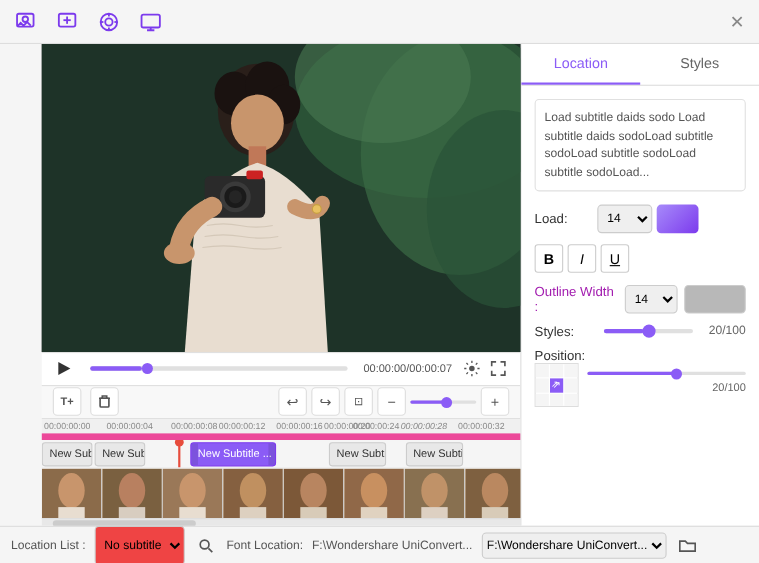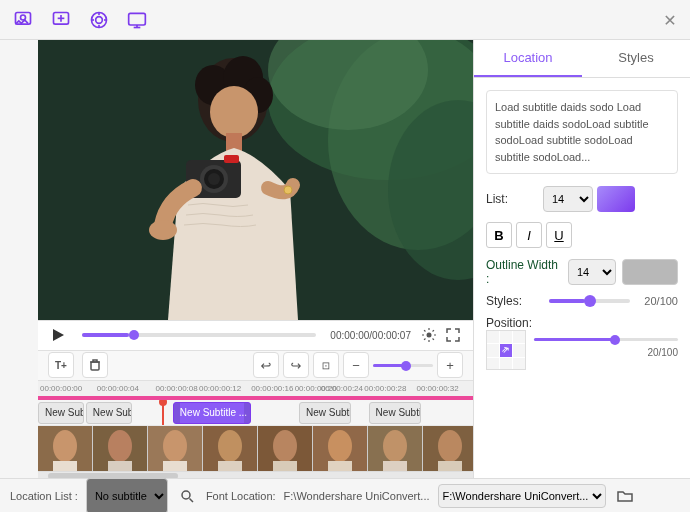--- a/index.html
+++ b/index.html
@@ -34,21 +34,21 @@
     .font-select { width: 120px; height: 26px; border: 1px solid #ccc; border-radius: 4px; padding: 0 4px; font-size: 11px; }
     .size-select { width: 50px; height: 26px; border: 1px solid #ccc; border-radius: 4px; padding: 0 4px; font-size: 11px; margin-left: 4px; }
     .color-btn { width: 38px; height: 26px; border-radius: 4px; border: none; margin-left: 4px; cursor: pointer; background: linear-gradient(135deg, #a78bfa, #7c3aed); }
 
     .format-btns { display: flex; gap: 4px; margin-bottom: 10px; }
     .fmt-btn { width: 26px; height: 26px; border: 1px solid #ccc; background: #fff; cursor: pointer; border-radius: 3px; font-size: 13px; display: flex; align-items: center; justify-content: center; }
     .fmt-btn.bold { font-weight: bold; }
     .fmt-btn.italic { font-style: italic; }
 
     .outline-row { display: flex; align-items: center; margin-bottom: 8px; }
-    .outline-label { font-size: 12px; color: #14532d; margin-right: 8px; }
+    .outline-label { font-size: 12px; color: #a21caf; margin-right: 8px; }
     .outline-select { width: 50px; height: 26px; border: 1px solid #ccc; border-radius: 4px; padding: 0 4px; font-size: 11px; }
     .outline-color { width: 60px; height: 26px; border: 1px solid #ccc; border-radius: 4px; background: #fff; margin-left: 6px; }
 
     .slider-row { display: flex; align-items: center; margin-bottom: 8px; }
     .slider-label { font-size: 12px; color: #333; min-width: 55px; }
     .slider-track { flex: 1; height: 4px; background: #e0e0e0; border-radius: 2px; position: relative; margin: 0 8px; }
     .slider-fill { height: 100%; background: #8b5cf6; border-radius: 2px; }
     .slider-thumb { width: 12px; height: 12px; background: #8b5cf6; border-radius: 50%; position: absolute; top: -4px; cursor: pointer; }
     .slider-val { font-size: 11px; color: #666; min-width: 40px; text-align: right; }
 
@@ -67,41 +67,41 @@
     .time-thumb { width: 10px; height: 10px; background: #8b5cf6; border-radius: 50%; position: absolute; top: -3px; left: 20%; }
     .time-display { font-size: 10px; color: #555; white-space: nowrap; }
     .ctrl-icon { width: 20px; height: 20px; display: flex; align-items: center; justify-content: center; cursor: pointer; color: #555; font-size: 14px; }
 
     
     .timeline-toolbar { height: 34px; background: #f8f8f8; border-top: 1px solid #e0e0e0; border-bottom: 1px solid #e0e0e0; display: flex; align-items: center; padding: 0 10px; gap: 8px; }
     .tl-btn { width: 26px; height: 26px; display: flex; align-items: center; justify-content: center; cursor: pointer; color: #555; border: 1px solid #ddd; border-radius: 4px; background: #fff; font-size: 13px; }
     .tl-spacer { flex: 1; }
     .zoom-controls { display: flex; align-items: center; gap: 4px; }
     .zoom-slider { width: 60px; height: 3px; background: #e0e0e0; border-radius: 2px; }
-    .timeline-ruler { height: 20px; background: #f0f0f0; display: flex; align-items: center; padding: 0 0 0 0; border-bottom: 4px solid #ec4899; font-size: 9px; color: #888; position: relative; overflow: hidden; }
+    .timeline-ruler { height: 20px; background: #f0f0f0; display: flex; align-items: center; padding: 0 0 0 0; border-bottom: 6px solid #ec4899; font-size: 9px; color: #888; position: relative; overflow: hidden; }
 
     .subtitle-track { height: 28px; background: #f5f5f5; display: flex; align-items: center; position: relative; overflow: hidden; border-bottom: 1px solid #e8e8e8; }
     .subtitle-clip { height: 22px; border-radius: 3px; display: flex; align-items: center; padding: 0 6px; font-size: 10px; color: #333; white-space: nowrap; overflow: hidden; cursor: pointer; position: absolute; border: 1px solid transparent; }
     .subtitle-clip.normal { background: #e8e8e8; border-color: #ccc; }
     .subtitle-clip.active { background: #8b5cf6; color: #fff; border-color: #7c3aed; }
     .clip-handle { width: 6px; height: 100%; position: absolute; top: 0; cursor: ew-resize; background: rgba(0,0,0,0.1); }
     .clip-handle.left { left: 0; }
     .clip-handle.right { right: 0; }
 
     .photo-track { height: 48px; display: flex; background: #e8e8e8; position: relative; overflow: hidden; }
     .photo-thumb { width: 55px; height: 48px; flex-shrink: 0; background: linear-gradient(135deg, #c8a882, #8b6b4a); border-right: 1px solid #ccc; overflow: hidden; display: flex; align-items: center; justify-content: center; }
 
     
     .playhead { position: absolute; top: 0; bottom: 0; width: 2px; background: #e74c3c; z-index: 10; }
     .playhead-top { width: 8px; height: 8px; background: #e74c3c; border-radius: 50%; margin-left: -3px; margin-top: -2px; }
 
     
     .bottom-bar { height: 34px; background: #f5f5f5; border-top: 1px solid #ddd; display: flex; align-items: center; padding: 0 10px; gap: 8px; }
     .subtitle-list-label { font-size: 11px; color: #555; }
-    .subtitle-list-select { height: 36px; border: 1px solid #ccc; border-radius: 4px; padding: 0 4px; font-size: 11px; background: #737373; }
+    .subtitle-list-select { height: 36px; border: 1px solid #ccc; border-radius: 4px; padding: 0 4px; font-size: 11px; background: #ef4444; }
     .search-icon-btn { width: 22px; height: 22px; display: flex; align-items: center; justify-content: center; cursor: pointer; color: #555; }
     .file-label { font-size: 11px; color: #555; }
     .file-path { font-size: 11px; color: #555; max-width: 150px; overflow: hidden; text-overflow: ellipsis; white-space: nowrap; }
     .folder-icon { width: 22px; height: 22px; display: flex; align-items: center; justify-content: center; cursor: pointer; color: #555; }
     .spacer { flex: 1; }
     .export-btn { height: 26px; padding: 0 18px; background: linear-gradient(135deg, #a78bfa, #7c3aed); color: #fff; border: none; border-radius: 13px; cursor: pointer; font-size: 12px; font-weight: 500; }
 
     
     .scroll-hint { height: 8px; background: #e8e8e8; border-top: 1px solid #ddd; position: relative; }
     .scroll-thumb { height: 6px; width: 130px; background: #ccc; border-radius: 3px; position: absolute; left: 10px; top: 1px; }
@@ -257,21 +257,21 @@
       </div>
 
       <div class="timeline-ruler" style="position:relative;">
         <span style="position:absolute; left:2px; font-size:8px; color:#888;">00:00:00:00</span>
         <span style="position:absolute; left:13.5%; font-size:8px; color:#888;">00:00:00:04</span>
         <span style="position:absolute; left:27%; font-size:8px; color:#888;">00:00:00:08</span>
         <span style="position:absolute; left:37%; font-size:8px; color:#888;">00:00:00:12</span>
         <span style="position:absolute; left:49%; font-size:8px; color:#888;">00:00:00:16</span>
         <span style="position:absolute; left:59%; font-size:8px; color:#888;">00:00:00:20</span>
         <span style="position:absolute; left:65%; font-size:8px; color:#888;">00:00:00:24</span>
-        <span style="position:absolute; left:75%; font-size:8px; color:#888;">00:00:00:28</span>
+        <span style="position:absolute; left:75%; font-size:8px; color:#888;font-style:italic;">00:00:00:28</span>
         <span style="position:absolute; left:87%; font-size:8px; color:#888;">00:00:00:32</span>
       </div>
 
       <div class="subtitle-track" style="position:relative;">
 
         <div class="playhead" style="left:28.5%;">
           <div class="playhead-top"></div>
         </div>
 
         <div class="subtitle-clip normal" style="left:0%; width:10.5%;">
@@ -364,21 +364,21 @@
       <div class="panel-tabs">
         <div class="panel-tab active">Location</div>
         <div class="panel-tab inactive">Styles</div>
       </div>
 
       <div class="panel-content">
 
         <div class="subtitle-text-box">Load subtitle daids sodo Load subtitle daids sodoLoad subtitle sodoLoad subtitle sodoLoad subtitle sodoLoad...</div>
 
         <div class="prop-row">
-          <span class="prop-label">List:</span>
+          <span class="prop-label">Load:</span>
           <select class="size-select">
             <option>14</option>
           </select>
           <button class="color-btn"></button>
         </div>
 
         <div class="format-btns">
           <button class="fmt-btn bold">B</button>
           <button class="fmt-btn italic">I</button>
           <button class="fmt-btn underline">U</button>

